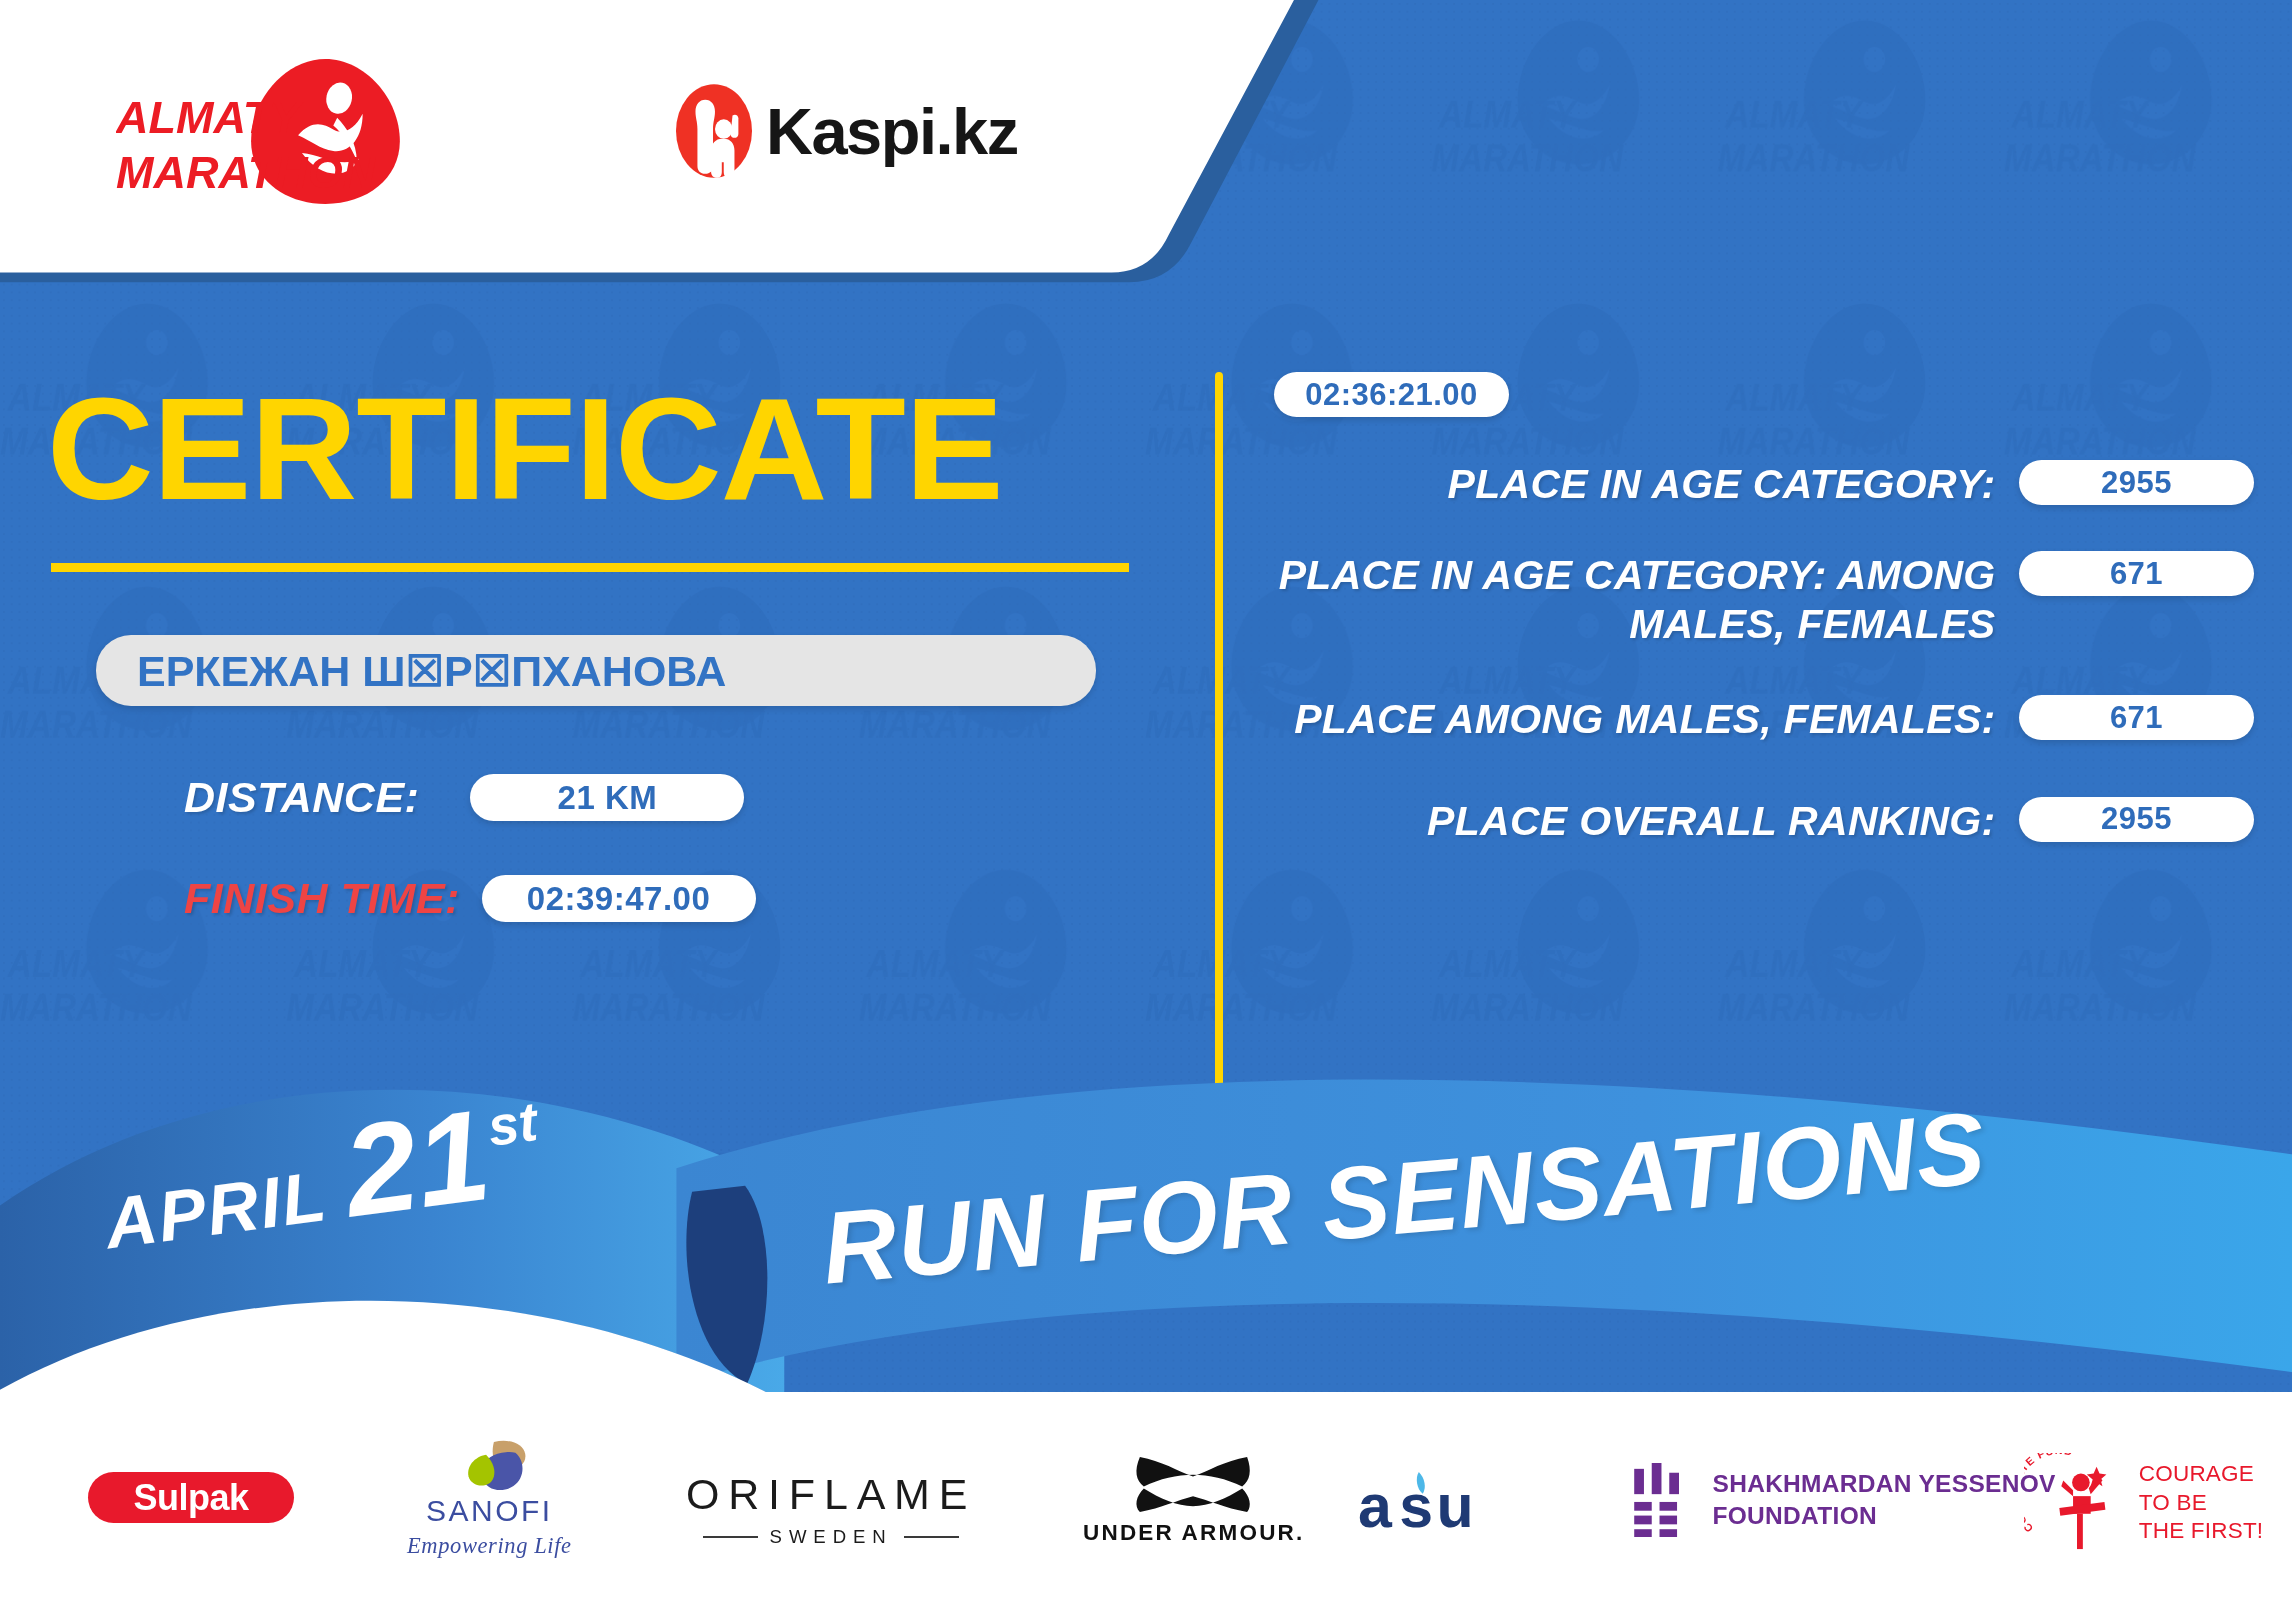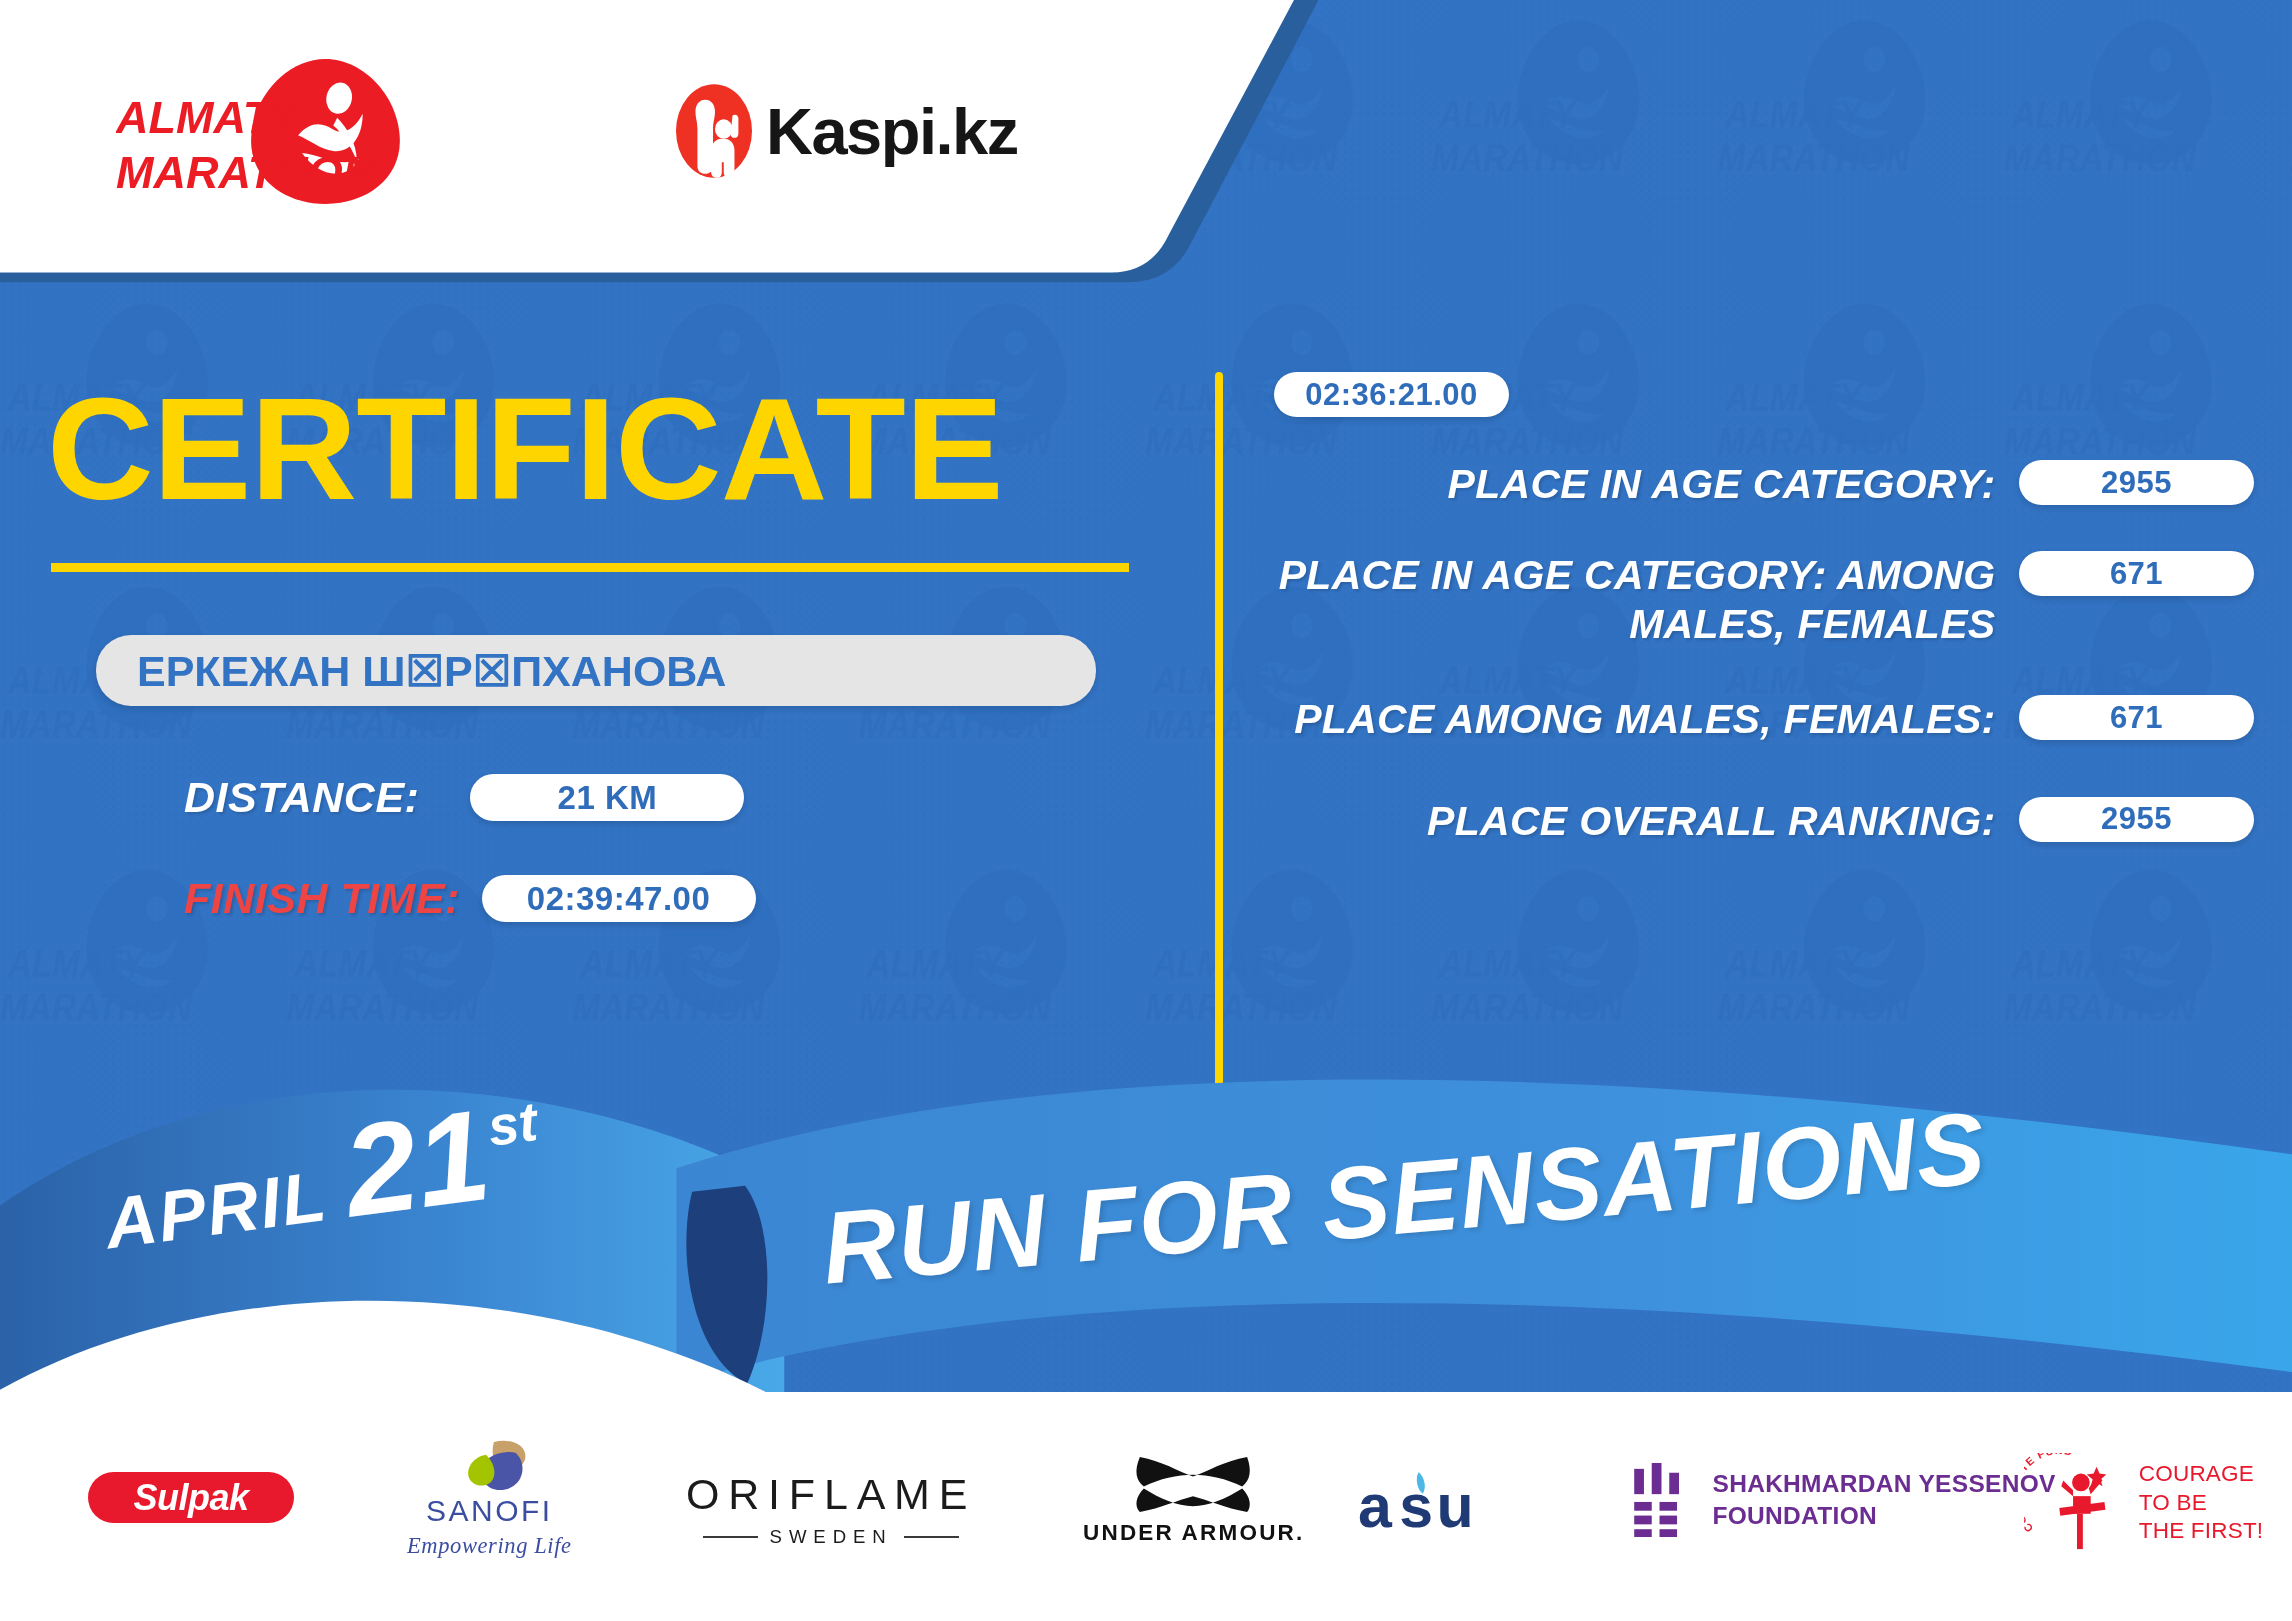--- a/index.html
+++ b/index.html
@@ -152,21 +152,21 @@
 
   
   .sponsors{
     position:absolute;left:0;top:1392px;width:2293px;height:229px;z-index:30;
     background:#ffffff;display:flex;align-items:center;
   }
   .sp{position:absolute;display:flex;align-items:center;justify-content:center;}
 
   .sulpak{
     width:206px;height:51px;background:#e8192c;border-radius:25.5px;
-    display:flex;align-items:center;justify-content:center;font-style:italic;
+    display:flex;align-items:center;justify-content:center;
   }
   .sulpak span{
     color:#ffffff;font-size:36px;font-weight:bold;letter-spacing:-0.5px;
     font-family:"Liberation Sans", sans-serif;
   }
   .sanofi{display:flex;flex-direction:column;align-items:center;}
   .sanofi-name{
     color:#3b4da0;font-size:30px;letter-spacing:2.5px;font-weight:normal;
     font-family:"Liberation Sans", sans-serif;margin-top:2px;
   }

